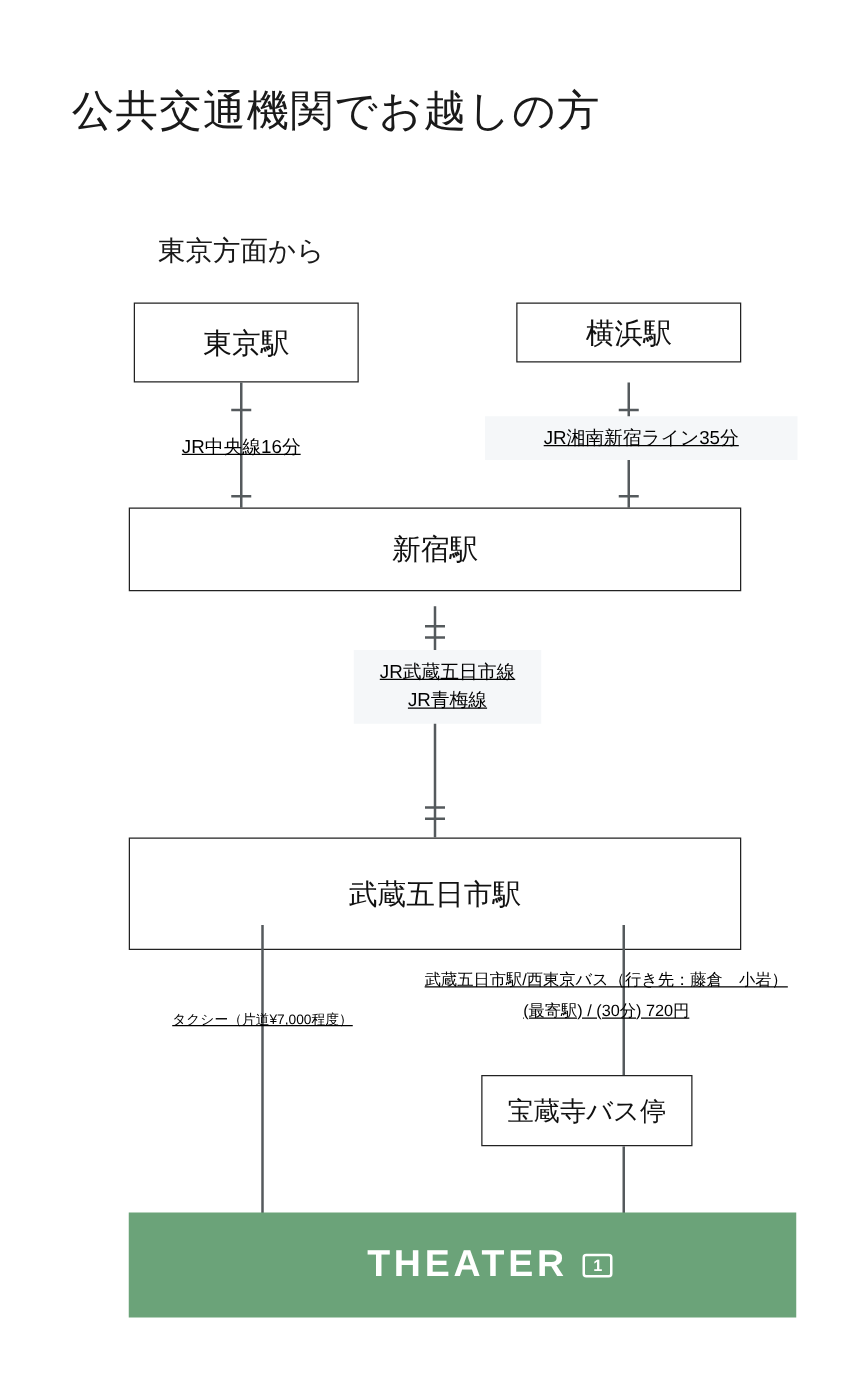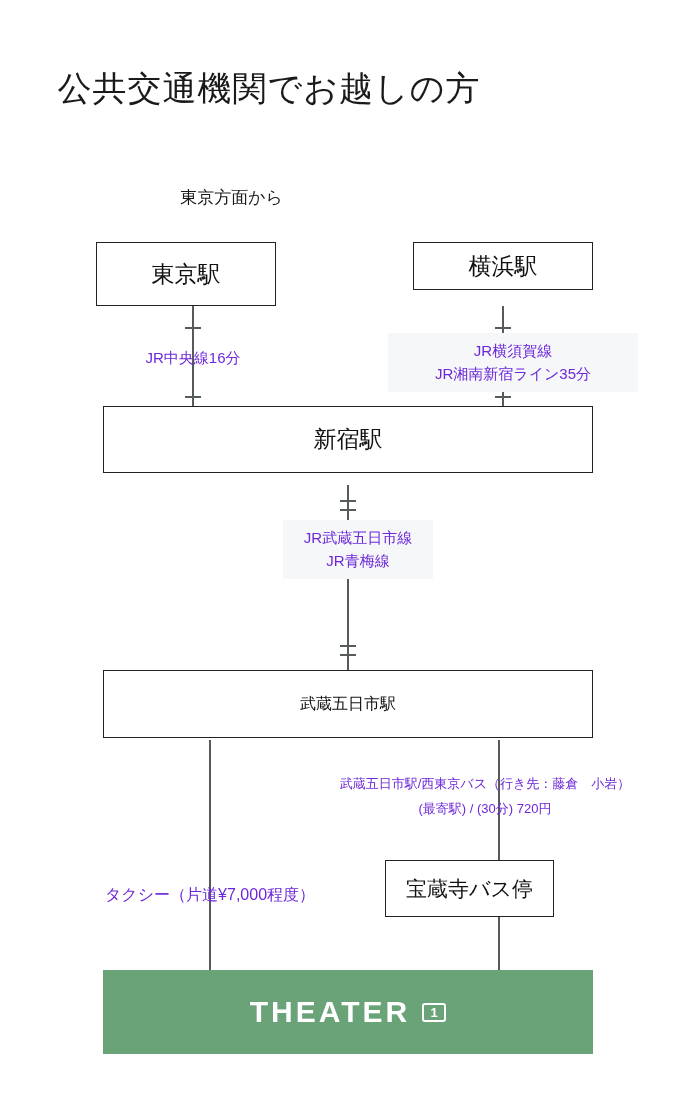--- a/index.html
+++ b/index.html
@@ -28,89 +28,91 @@
     text-align: center;
     font-size: 34px;
     letter-spacing: 1px;
     color: #1a1a1a;
     font-weight: 400;
     white-space: nowrap;
   }
   
   .col-caption {
     position: absolute;
-    font-size: 17px;
+    font-size: 22px;
     color: #1a1a1a;
-    text-align: right;
+    text-align: center;
     white-space: nowrap;
   }
   .cap-left  { left: 103px; top: 186px; width: 180px; }
   .cap-right { left: 413px; top: 186px; width: 180px; }
 
   
   .node-box {
     position: absolute;
     border: 1.5px solid #222222;
     background: #ffffff;
     box-sizing: border-box;
     display: flex;
     align-items: center;
     justify-content: center;
     color: #111111;
     white-space: nowrap;
   }
-  .box-tokyo    { left: 96px; top: 242px; width: 180px; height: 64px; font-size: 23px; }
+  .box-tokyo    { left: 107px; top: 242px; width: 180px; height: 64px; font-size: 23px; }
   .box-yokohama { left: 413px; top: 242px; width: 180px; height: 48px; font-size: 23px; }
   .box-shinjuku { left: 103px; top: 406px; width: 490px; height: 67px; font-size: 23px; }
-  .box-itsukaichi { left: 103px; top: 670px; width: 490px; height: 68px; font-size: 16px; }
+  .box-itsukaichi { left: 103px; top: 670px; width: 490px; height: 90px; font-size: 23px; }
   .box-busstop  { left: 385px; top: 860px; width: 169px; height: 57px; font-size: 21px; }
 
   
   .vline {
     position: absolute;
     width: 2px;
     background: #555a5d;
   }
   .rail-tick {
     position: absolute;
     height: 2px;
     background: #555a5d;
   }
 
   
   .edge-label {
     position: absolute;
     font-size: 15px;
     line-height: 1.55;
-    color: #6d28d9;
+    color: #000000;
     text-align: center;
     white-space: nowrap;
+    text-decoration: underline;
   }
   .edge-label.boxed {
     background: #f5f7f9;
     padding: 6px 10px;
   }
   .lbl-tokyo-shinjuku { left: 103px; top: 346px; width: 180px; }
   .lbl-yoko-shinjuku  { left: 388px; top: 333px; width: 230px; }
   .lbl-shinjuku-itsu  { left: 283px; top: 520px; width: 130px; }
   .lbl-bus  { left: 320px; top: 772px; width: 330px; text-align: center; font-size: 13px; line-height: 1.9; }
-  .lbl-taxi { left: 90px; top: 883px; width: 240px; font-size: 16px; }
+  .lbl-taxi { left: 90px; top: 808px; width: 240px; font-size: 11px; }
 
   
   .theater-banner {
     position: absolute;
     left: 103px;
     top: 970px;
     width: 490px;
     height: 84px;
     background: #6ba379;
     display: flex;
     align-items: center;
     justify-content: center;
     gap: 12px;
+    padding-left: 44px;
   }
   .theater-word {
     color: #ffffff;
     font-size: 30px;
     font-weight: 700;
     letter-spacing: 3px;
     font-family: "Liberation Sans", "DejaVu Sans", sans-serif;
   }
   .theater-mark {
     width: 24px;
@@ -144,21 +146,20 @@
   <div class="rail-tick" style="left:185px; top:396px; width:16px;"></div>
 
   <div class="vline" style="left:502px; top:306px; height:112px;"></div>
   <div class="rail-tick" style="left:495px; top:327px; width:16px;"></div>
   <div class="rail-tick" style="left:495px; top:396px; width:16px;"></div>
 
   <div class="edge-label lbl-tokyo-shinjuku">
     <div>JR中央線16分</div>
   </div>
   <div class="edge-label lbl-yoko-shinjuku boxed">
-    <div>JR横須賀線</div>
     <div>JR湘南新宿ライン35分</div>
   </div>
 
   <div class="node-box box-shinjuku">新宿駅</div>
 
   <div class="vline" style="left:347px; top:485px; height:185px;"></div>
   <div class="rail-tick" style="left:340px; top:500px; width:16px;"></div>
   <div class="rail-tick" style="left:340px; top:509px; width:16px;"></div>
   <div class="rail-tick" style="left:340px; top:645px; width:16px;"></div>
   <div class="rail-tick" style="left:340px; top:654px; width:16px;"></div>

